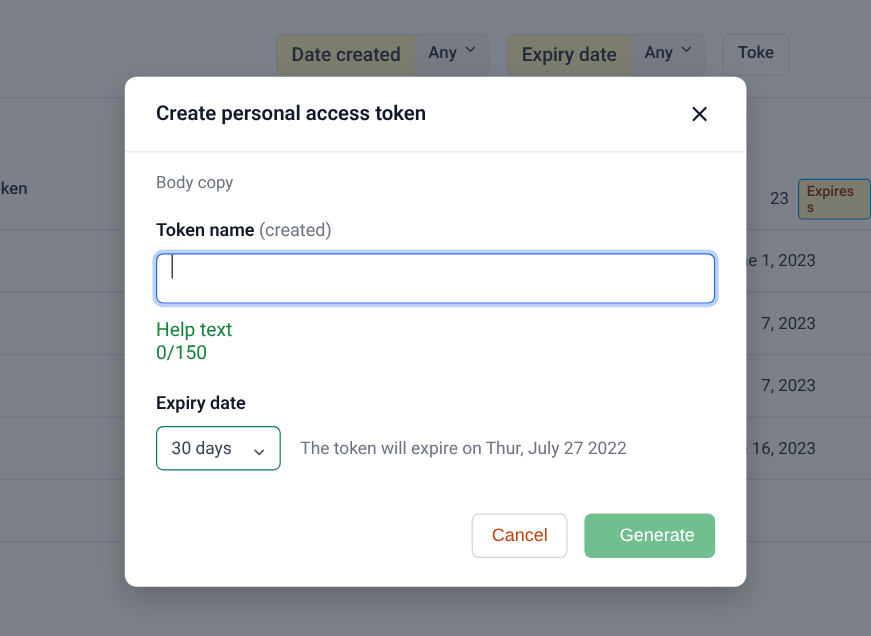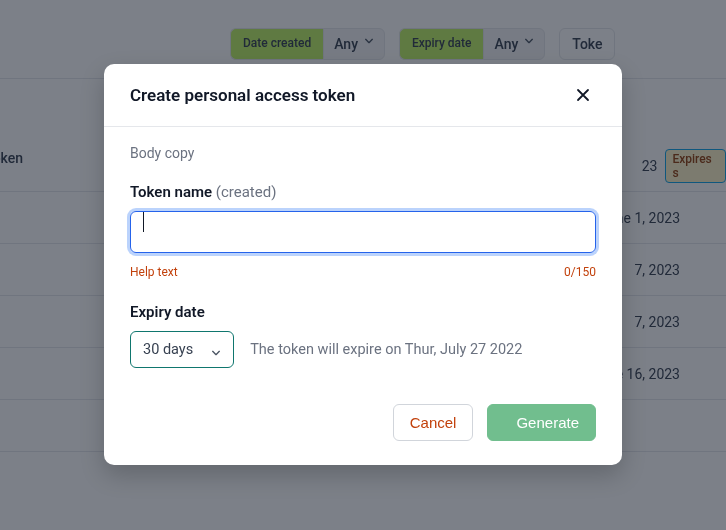--- a/index.html
+++ b/index.html
@@ -22,26 +22,26 @@
       display: flex;
       gap: 14px;
       padding: 18px 0 18px 230px;
       border-bottom: 1px solid #e5e7eb;
     }
     .filter-group {
       display: flex;
       align-items: stretch;
     }
     .filter-label {
-      background: #bef264;
+      background: #fef9c3;
       border: 1px solid #e5e7eb;
       border-right: none;
       border-radius: 6px 0 0 6px;
       padding: 7px 12px;
-      font-size: 12px;
+      font-size: 16px;
       font-weight: 500;
       color: #374151;
     }
     .filter-value {
       background: #f3f4f6;
       border: 1px solid #e5e7eb;
       border-radius: 0 6px 6px 0;
       padding: 7px 10px;
       font-size: 14px;
       font-weight: 500;
@@ -163,22 +163,23 @@
     }
     .text-input.focused {
       border-color: #2563eb;
       box-shadow: 0 0 0 3px rgba(59,130,246,0.35);
     }
     .help-row {
       display: flex;
       justify-content: space-between;
       margin-top: 12px;
       margin-bottom: 24px;
-      font-size: 12px;
-      color: #c2410c;
+      font-size: 16px;
+      color: #15803d;
+      flex-direction: column;
     }
     .select {
       display: inline-flex;
       align-items: flex-end;
       gap: 18px;
       border: 1px solid #0f766e;
       border-radius: 6px;
       padding: 9px 12px;
       font-size: 14.5px;
       color: #374151;

